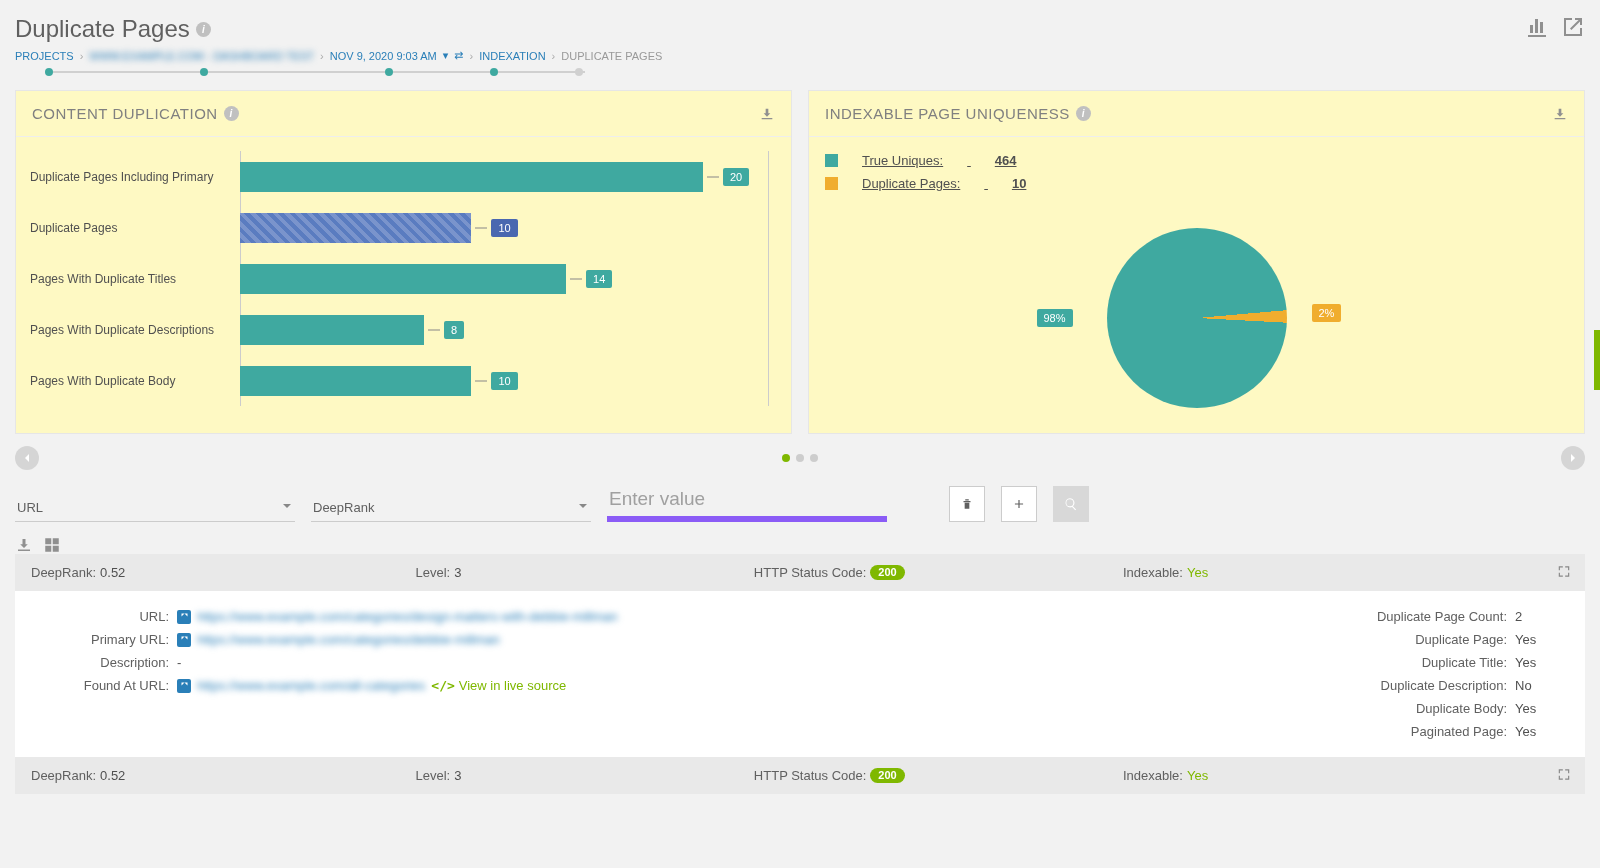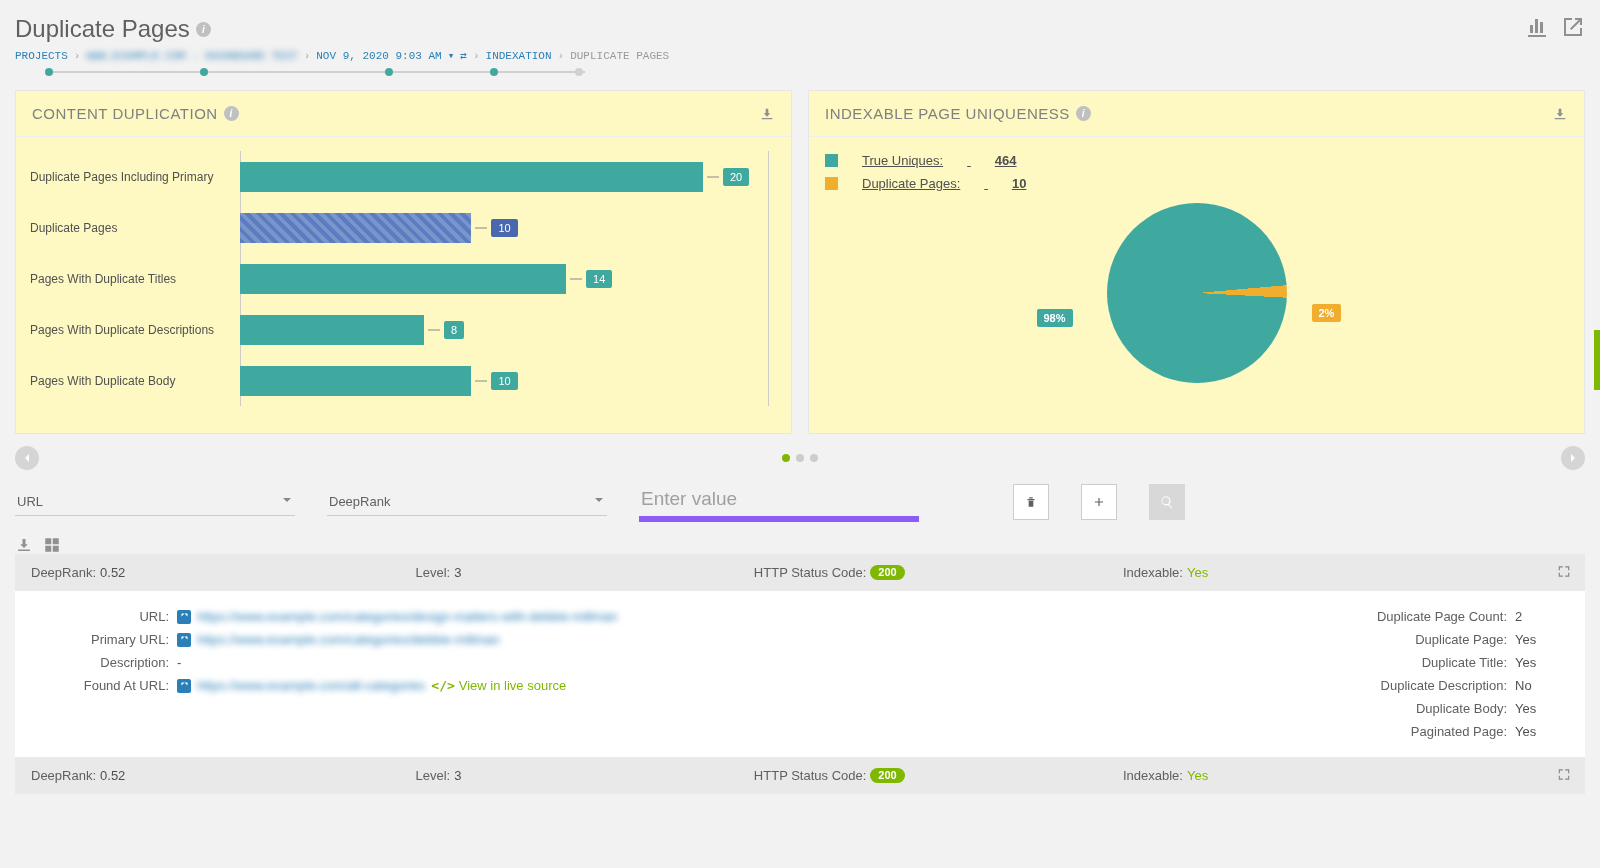--- a/index.html
+++ b/index.html
@@ -3,21 +3,21 @@
 <meta charset="utf-8">
 <style>
 * { box-sizing: border-box; margin: 0; padding: 0; }
 body { font-family: Arial, Helvetica, sans-serif; background: #f2f2f2; color: #505050; font-size: 13px; }
 .page { padding: 15px; }
 .header-row { display: flex; justify-content: space-between; align-items: flex-start; }
 .page-title { font-size: 24px; font-weight: 300; color: #606060; display: flex; align-items: center; gap: 6px; }
 .info-icon { width: 15px; height: 15px; border-radius: 50%; background: #c0c0c0; color: #fff; display: inline-flex; align-items: center; justify-content: center; font-size: 10px; font-weight: bold; font-style: italic; }
 .header-icons { display: flex; gap: 12px; }
 .header-icons svg { width: 24px; height: 24px; fill: #909090; cursor: pointer; }
-.breadcrumb { font-size: 11px; margin-top: 6px; display: flex; align-items: center; gap: 6px; flex-wrap: wrap; text-transform: uppercase; font-family: Liberation Mono, monospace; }
+.breadcrumb { font-size: 11px; margin-top: 6px; display: flex; align-items: center; gap: 6px; flex-wrap: wrap; text-transform: uppercase; }
 .breadcrumb .link { color: #2a7fb8; cursor: pointer; }
 .breadcrumb .sep { color: #aaa; }
 .breadcrumb .current { color: #999; }
 .breadcrumb .blur { filter: blur(3px); color: #2a7fb8; }
 .progress-dots { display: flex; gap: 0; margin: 4px 0 12px; align-items: center; position: relative; height: 12px; }
 .progress-dots .line { position: absolute; top: 5px; height: 2px; background: #d0d0d0; left: 30px; right: calc(100% - 570px); }
 .progress-dots .dot { width: 8px; height: 8px; border-radius: 50%; background: #d0d0d0; position: absolute; }
 .progress-dots .dot.active { background: #3fa9a0; }
 .cards-row { display: flex; gap: 16px; }
 .card { background: #fef9c3; flex: 1; border: 1px solid #e6e6e6; }
@@ -31,31 +31,31 @@
 .bar { height: 30px; background: #3fa9a0; position: absolute; left: 0; }
 .bar.striped { background: repeating-linear-gradient(45deg, #5a7cc0, #5a7cc0 4px, #7a94cc 4px, #7a94cc 8px); }
 .bar-tick { position: absolute; right: -16px; top: 50%; width: 12px; height: 1px; background: #888; transform: translateY(-50%); }
 .bar-badge { position: absolute; top: 50%; transform: translateY(-50%); background: #3fa9a0; color: #fff; font-size: 11px; padding: 3px 7px; border-radius: 2px; }
 .bar-badge.blue { background: #4a68b0; }
 .chart-border-right { position: absolute; top: 14px; bottom: 14px; right: 22px; width: 1px; background: #ccc; }
 .chart-border-left { position: absolute; top: 14px; bottom: 14px; left: 224px; width: 1px; background: #ccc; }
 .legend { padding: 16px 16px 4px; }
 .legend-item { display: flex; align-items: center; gap: 24px; font-size: 13px; color: #505050; margin-bottom: 8px; text-decoration: underline; }
 .legend-sw { width: 13px; height: 13px; }
-.pie-wrap { display: flex; justify-content: center; position: relative; height: 230px; font-weight: bold; }
+.pie-wrap { display: flex; align-items: center; justify-content: center; position: relative; height: 230px; }
 .pie { width: 180px; height: 180px; border-radius: 50%; position: relative; background: conic-gradient(from 85deg, #f0ad2e 0deg 8deg, #3fa9a0 8deg 360deg); }
 .pie-label { position: absolute; background: #3fa9a0; color: #fff; font-size: 11px; padding: 3px 7px; border-radius: 2px; }
 .pie-label.orange { background: #f0ad2e; }
 .carousel-row { display: flex; justify-content: space-between; align-items: center; padding: 12px 0; }
 .nav-circle { width: 24px; height: 24px; border-radius: 50%; background: #d5d5d5; display: flex; align-items: center; justify-content: center; cursor: pointer; }
 .nav-circle svg { width: 10px; height: 10px; fill: #fff; }
 .dots { display: flex; gap: 6px; }
 .dots .d { width: 8px; height: 8px; border-radius: 50%; background: #cdcdcd; }
 .dots .d.active { background: #7fb800; }
-.filter-row { display: flex; gap: 32px; align-items: center; padding: 0 0 14px; }
+.filter-row { display: flex; gap: 16px; align-items: flex-end; padding: 0 0 14px; }
 .filter-field { position: relative; width: 280px; border-bottom: 1px solid #ccc; padding: 6px 20px 6px 2px; color: #606060; font-size: 13px; }
 .filter-field .chev { position: absolute; right: 2px; top: 6px; }
 .filter-input { width: 280px; border: none; border-bottom: 6px solid #8b5cf6; padding: 6px 2px; font-size: 19px; background: transparent; color: #606060; }
 .filter-input::placeholder { color: #a0a0a0; }
 .btn-sq { width: 36px; height: 36px; border: 1px solid #ccc; background: #fff; display: flex; align-items: center; justify-content: center; cursor: pointer; }
 .btn-sq.grey { background: #d8d8d8; border-color: #d8d8d8; }
 .btn-sq svg { width: 14px; height: 14px; fill: #606060; }
 .btn-sq.grey svg { fill: #fff; }
 .tabs-row { display: flex; justify-content: space-between; align-items: flex-end; }
 .tabs { display: flex; }

